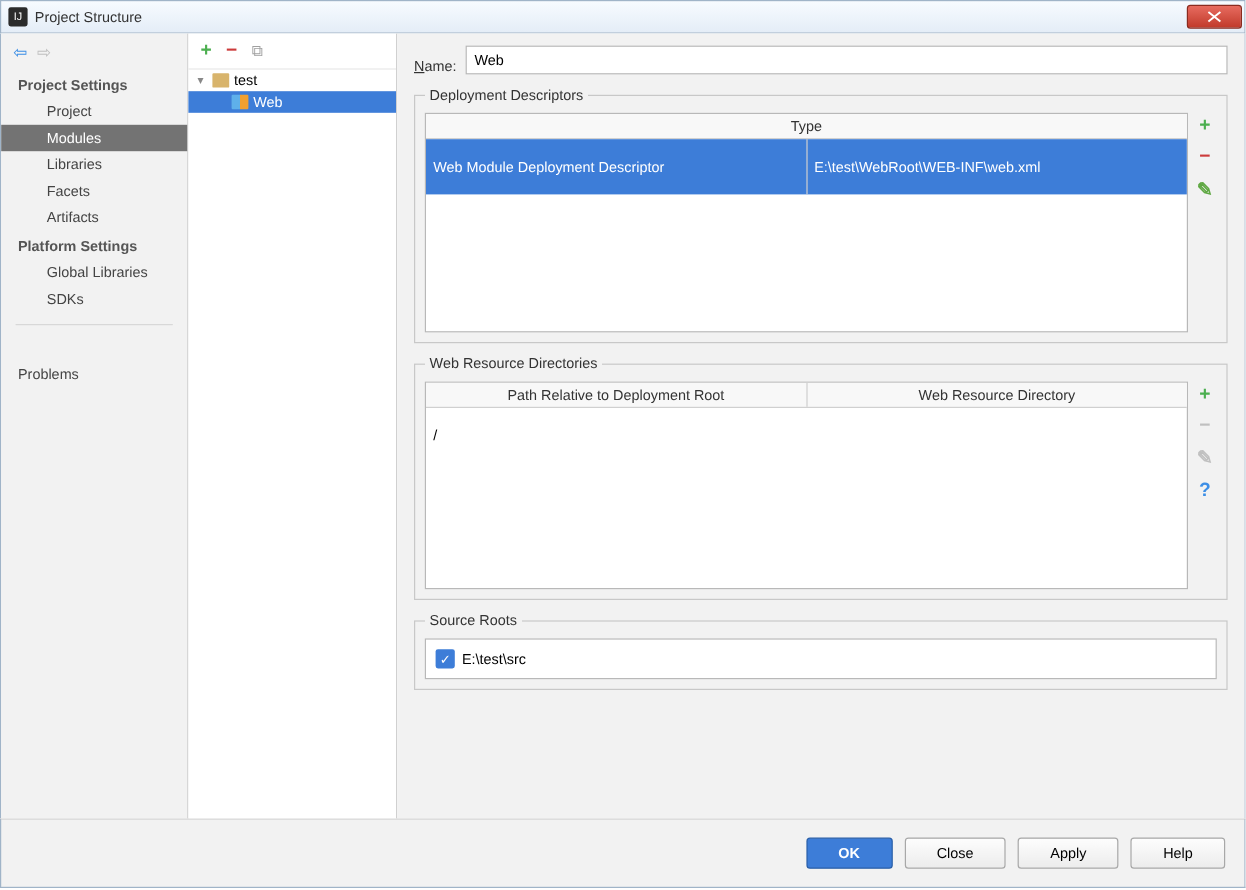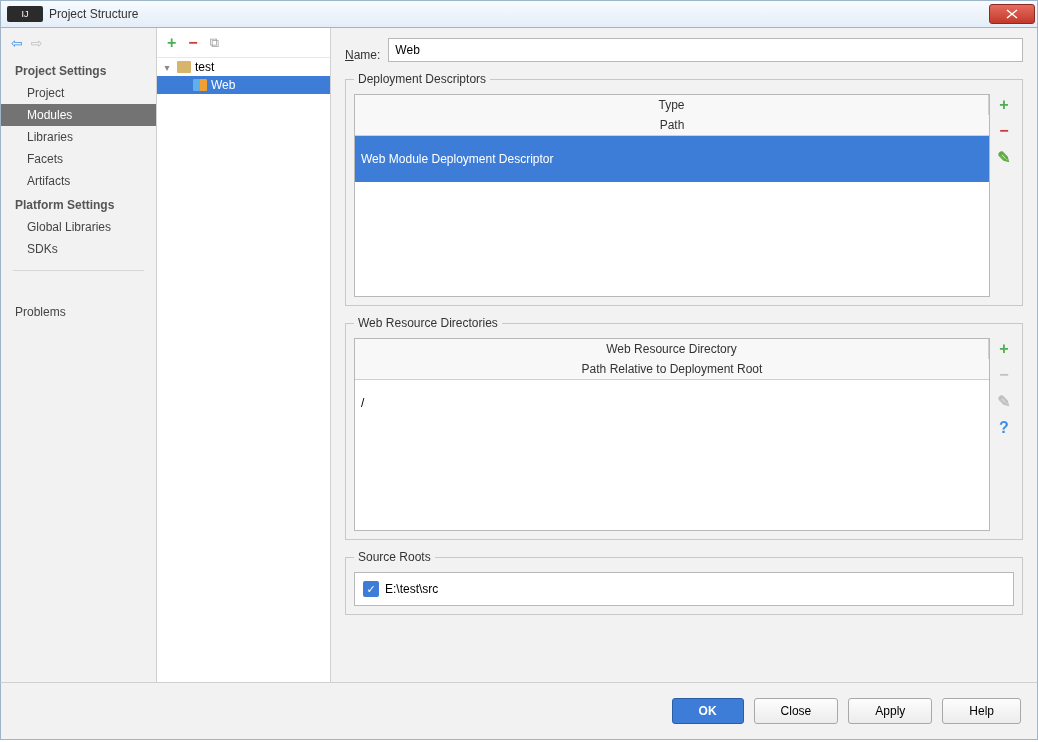--- a/index.html
+++ b/index.html
@@ -1,34 +1,34 @@
 <!DOCTYPE html>
 <html><head>
 <meta charset="utf-8">
 <style>
 * { box-sizing: border-box; margin: 0; padding: 0; font-family: "Segoe UI", Tahoma, sans-serif; font-size: 12px; }
 html, body { width: 1038px; height: 742px; overflow: hidden; background: #fff; }
 
 
 .titlebar { height: 28px; background: linear-gradient(#f7fbff, #e4edf7); border: 1px solid #a0b4c8; display: flex; align-items: center; padding: 0 2px 0 6px; }
-.titlebar .app-icon { width: 36px; height: 16px; background: #2b2b2b; color: #fff; display: flex; align-items: center; justify-content: center; font-size: 9px; margin-right: 6px; border-radius: 2px; }
+.titlebar .app-icon { width: 16px; height: 16px; background: #2b2b2b; color: #fff; display: flex; align-items: center; justify-content: center; font-size: 9px; margin-right: 6px; border-radius: 2px; }
 .titlebar .title { color: #333; flex: 1; }
 .titlebar .close { width: 46px; height: 20px; background: linear-gradient(#e76b5f,#c13a2b); border: 1px solid #8a2b1f; border-radius: 3px; display: flex; align-items: center; justify-content: center; color: #fff; font-weight: bold; }
 
 
 .window-body { display: flex; height: 654px; border-left: 1px solid #a0b4c8; border-right: 1px solid #a0b4c8; background: #fff; }
 
 
 .sidebar { width: 156px; background: #f2f2f2; border-right: 1px solid #d0d0d0; }
 .sidebar .nav-arrows { height: 30px; display: flex; align-items: center; padding: 0 10px; gap: 8px; }
 .arrow-left, .arrow-right { font-size: 14px; }
 .arrow-left { color: #3d8fe6; }
 .arrow-right { color: #c0c0c0; }
 .section-header { font-weight: bold; color: #555; padding: 6px 14px 4px; }
-.nav-item { padding: 4px 14px 4px 26px; color: #444; cursor: pointer; }
+.nav-item { padding: 4px 14px 4px 38px; color: #444; cursor: pointer; }
 .nav-item.selected { background: #737373; color: #fff; }
 .separator { border-top: 1px solid #d8d8d8; margin: 10px 12px; }
 
 
 .tree-panel { width: 174px; border-right: 1px solid #d0d0d0; background: #fff; }
 .tree-toolbar { height: 30px; display: flex; align-items: center; padding: 0 10px; gap: 12px; border-bottom: 1px solid #e8e8e8; }
 .plus-icon { color: #4caf50; font-size: 16px; font-weight: bold; }
 .minus-icon { color: #cc3b3b; font-size: 16px; font-weight: bold; }
 .copy-icon { color: #a0a0a0; font-size: 13px; }
 .tree-item { display: flex; align-items: center; padding: 2px 4px; gap: 4px; }
@@ -43,21 +43,21 @@
 .name-row { display: flex; align-items: flex-end; gap: 8px; }
 .name-row label { color: #333; }
 .name-row .underline { text-decoration: underline; }
 .name-input { flex: 1; height: 24px; border: 1px solid #b8b8b8; padding: 2px 6px; background: #fff; }
 
 fieldset { border: 1px solid #c8c8c8; padding: 8px; }
 legend { color: #333; padding: 0 4px; }
 
 .table-wrap { display: flex; gap: 4px; }
 .table { flex: 1; border: 1px solid #b8b8b8; background: #fff; }
-.table-header { display: flex; background: #f8f8f8; border-bottom: 1px solid #d0d0d0; flex-direction: column; }
+.table-header { display: flex; background: #f8f8f8; border-bottom: 1px solid #d0d0d0; }
 .th { flex: 1; text-align: center; padding: 3px; color: #333; border-right: 1px solid #d0d0d0; }
 .th:last-child { border-right: none; }
 .table-row { display: flex; }
 .table-row.selected { background: #3d7dd8; color: #fff; }
 .td { flex: 1; padding: 16px 6px; border-right: 1px solid #d0d0d0; white-space: nowrap; overflow: hidden; }
 .td:last-child { border-right: none; }
 .table-body { height: 160px; }
 .table-body-short { height: 150px; }
 .side-buttons { width: 20px; display: flex; flex-direction: column; gap: 8px; align-items: center; padding-top: 2px; }
 .side-buttons span { font-size: 16px; font-weight: bold; cursor: pointer; }
@@ -132,43 +132,43 @@
       <label><span class="underline">N</span><span>ame:</span></label>
       <input class="name-input" value="Web" style="">
     </div>
 
     <fieldset>
       <legend>Deployment Descriptors</legend>
       <div class="table-wrap">
         <div class="table">
           <div class="table-header">
             <div class="th">Type</div>
-            <div class="th">Path</div>
           </div>
           <div class="table-body">
             <div class="table-row selected">
               <div class="td">Web Module Deployment Descriptor</div>
+              <div class="td">E:\test\WebRoot\WEB-INF\web.xml</div>
             </div>
           </div>
         </div>
         <div class="side-buttons">
           <span class="plus-icon">+</span>
           <span class="minus-icon">−</span>
           <span class="edit-icon">✎</span>
         </div>
       </div>
     </fieldset>
 
     <fieldset>
       <legend>Web Resource Directories</legend>
       <div class="table-wrap">
         <div class="table">
           <div class="table-header">
+            <div class="th">Path Relative to Deployment Root</div>
             <div class="th">Web Resource Directory</div>
-            <div class="th">Path Relative to Deployment Root</div>
           </div>
           <div class="table-body-short">
             <div class="table-row">
               <div class="td">/</div>
             </div>
           </div>
         </div>
         <div class="side-buttons">
           <span class="plus-icon">+</span>
           <span class="minus-icon disabled">−</span>

